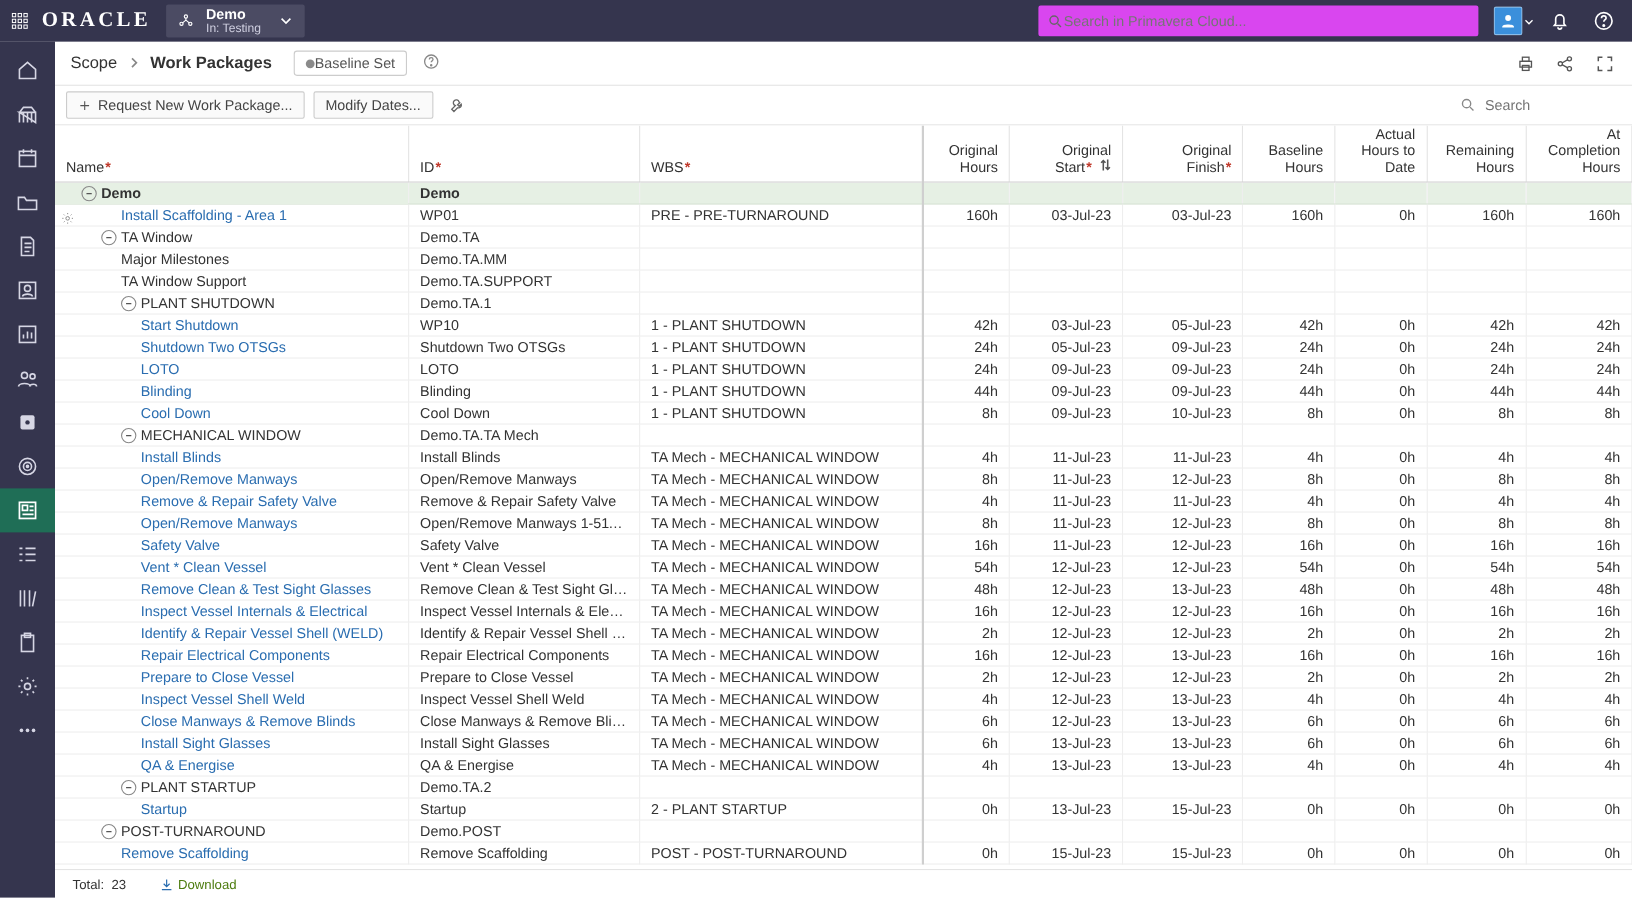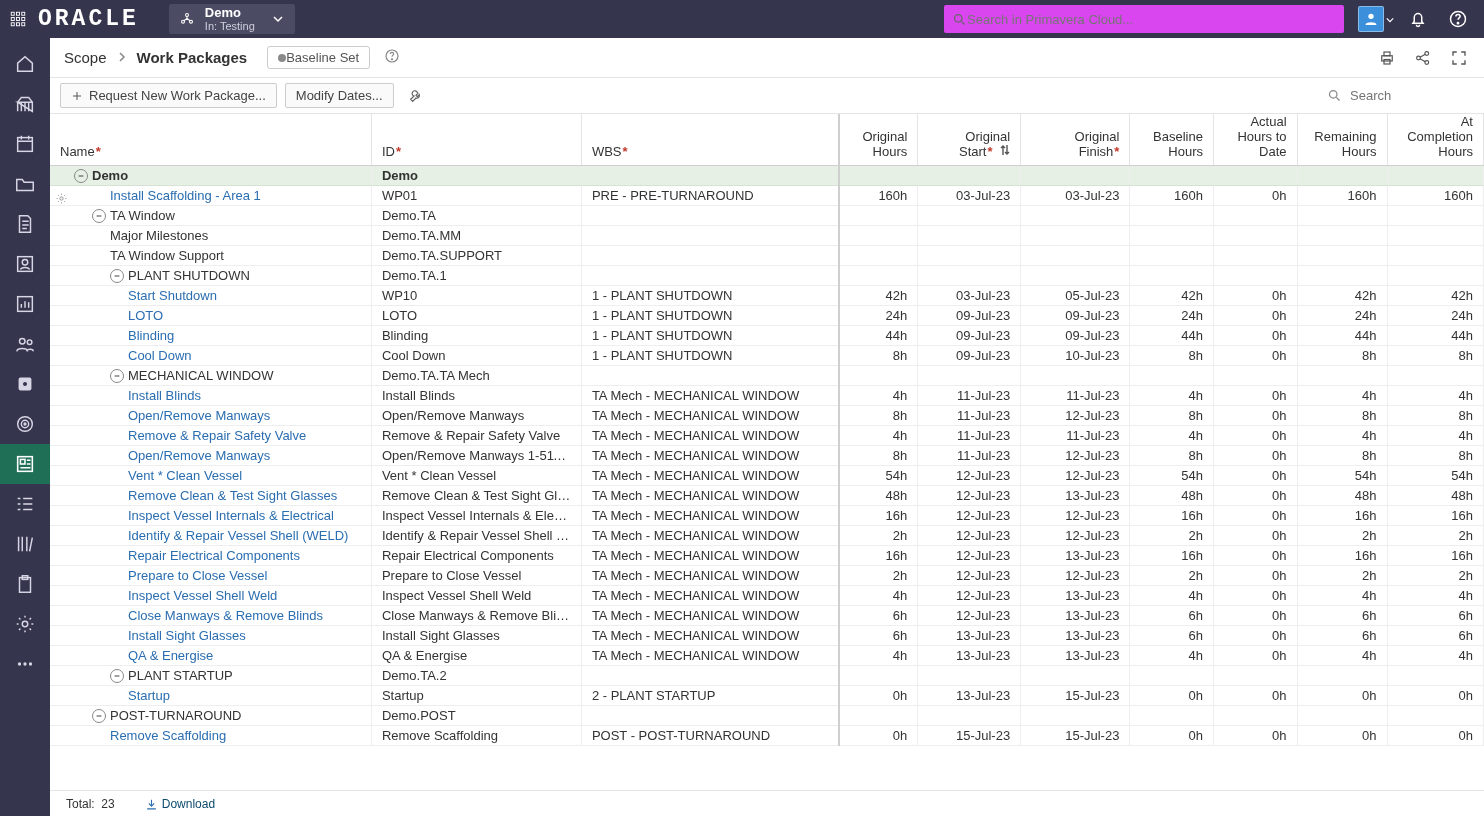--- a/index.html
+++ b/index.html
@@ -15,21 +15,21 @@
   
   .topbar {
     display: flex;
     align-items: center;
     height: 38px;
     background: #35354e;
     color: #fff;
     padding: 0 10px 0 6px;
   }
   .topbar .waffle { width: 24px; height: 24px; display:flex; align-items:center; justify-content:center; margin-right:8px; }
-  .oracle-logo { font-family: Liberation Mono, monospace; font-weight: 600; letter-spacing: 3px; font-size: 23px; margin-right:30px;}
+  .oracle-logo { font-family: Liberation Serif, serif; font-weight: 600; letter-spacing: 3px; font-size: 19px; margin-right:14px;}
   .ws-chip {
     display:flex; align-items:center;
     background:#4b4b63;
     height:30px; padding:0 12px 0 8px; border-radius:2px;
   }
   .ws-chip .ico { width:20px; height:20px; display:flex; align-items:center; justify-content:center; margin-right:8px; }
   .ws-chip .txt .t1 { font-size:13px; font-weight:600; line-height:14px;}
   .ws-chip .txt .t2 { font-size:11px; line-height:12px; color:#cfcfe0;}
   .ws-chip .caret { margin-left:18px; }
   .topbar .spacer { flex:1; }
@@ -151,21 +151,21 @@
     position:absolute; left:2px; width:18px; height:20px;
     display:flex; align-items:center; justify-content:center; color:#888;
   }
 
   
   .footer {
     height:26px; border-top:1px solid #e4e4e4;
     display:flex; align-items:center; padding:0 16px;
     font-size:12px; color:#333; gap:30px;
   }
-  .footer .dl { color:#0c4a6e; display:flex; align-items:flex-end; gap:4px;}
+  .footer .dl { color:#4d7c0f; display:flex; align-items:flex-end; gap:4px;}
 
   .sort-icon { display:inline-flex; align-items:center; gap:1px; margin-left:4px; color:#666;}
 </style>
 </head>
 <body>
 
 <div class="topbar">
   <div class="waffle">
     <svg viewBox="0 0 24 24" width="18" height="18" fill="none" stroke="#fff" stroke-width="1.2">
       <rect x="3" y="3" width="4" height="4"></rect>
@@ -568,20 +568,36 @@
             <td class="right">03-Jul-23</td>
             <td class="right">05-Jul-23</td>
             <td class="right">42h</td>
             <td class="right">0h</td>
             <td class="right">42h</td>
             <td class="right">42h</td>
           </tr>
           <tr>
             <td class="name-cell" style="position: relative;">
               <span class="name-inner" style="padding-left: 68px;">
+                <span class="link">Shutdown Two OTSGs</span>
+              </span>
+            </td>
+            <td>Shutdown Two OTSGs</td>
+            <td>1 - PLANT SHUTDOWN</td>
+            <td class="right">24h</td>
+            <td class="right">05-Jul-23</td>
+            <td class="right">09-Jul-23</td>
+            <td class="right">24h</td>
+            <td class="right">0h</td>
+            <td class="right">24h</td>
+            <td class="right">24h</td>
+          </tr>
+          <tr>
+            <td class="name-cell" style="position: relative;">
+              <span class="name-inner" style="padding-left: 68px;">
                 <span class="link">LOTO</span>
               </span>
             </td>
             <td>LOTO</td>
             <td>1 - PLANT SHUTDOWN</td>
             <td class="right">24h</td>
             <td class="right">09-Jul-23</td>
             <td class="right">09-Jul-23</td>
             <td class="right">24h</td>
             <td class="right">0h</td>
@@ -697,20 +713,36 @@
             </td>
             <td>Open/Remove Manways 1-51121</td>
             <td>TA Mech - MECHANICAL WINDOW</td>
             <td class="right">8h</td>
             <td class="right">11-Jul-23</td>
             <td class="right">12-Jul-23</td>
             <td class="right">8h</td>
             <td class="right">0h</td>
             <td class="right">8h</td>
             <td class="right">8h</td>
+          </tr>
+          <tr>
+            <td class="name-cell" style="position: relative;">
+              <span class="name-inner" style="padding-left: 68px;">
+                <span class="link">Safety Valve</span>
+              </span>
+            </td>
+            <td>Safety Valve</td>
+            <td>TA Mech - MECHANICAL WINDOW</td>
+            <td class="right">16h</td>
+            <td class="right">11-Jul-23</td>
+            <td class="right">12-Jul-23</td>
+            <td class="right">16h</td>
+            <td class="right">0h</td>
+            <td class="right">16h</td>
+            <td class="right">16h</td>
           </tr>
           <tr>
             <td class="name-cell" style="position: relative;">
               <span class="name-inner" style="padding-left: 68px;">
                 <span class="link">Vent * Clean Vessel</span>
               </span>
             </td>
             <td>Vent * Clean Vessel</td>
             <td>TA Mech - MECHANICAL WINDOW</td>
             <td class="right">54h</td>

